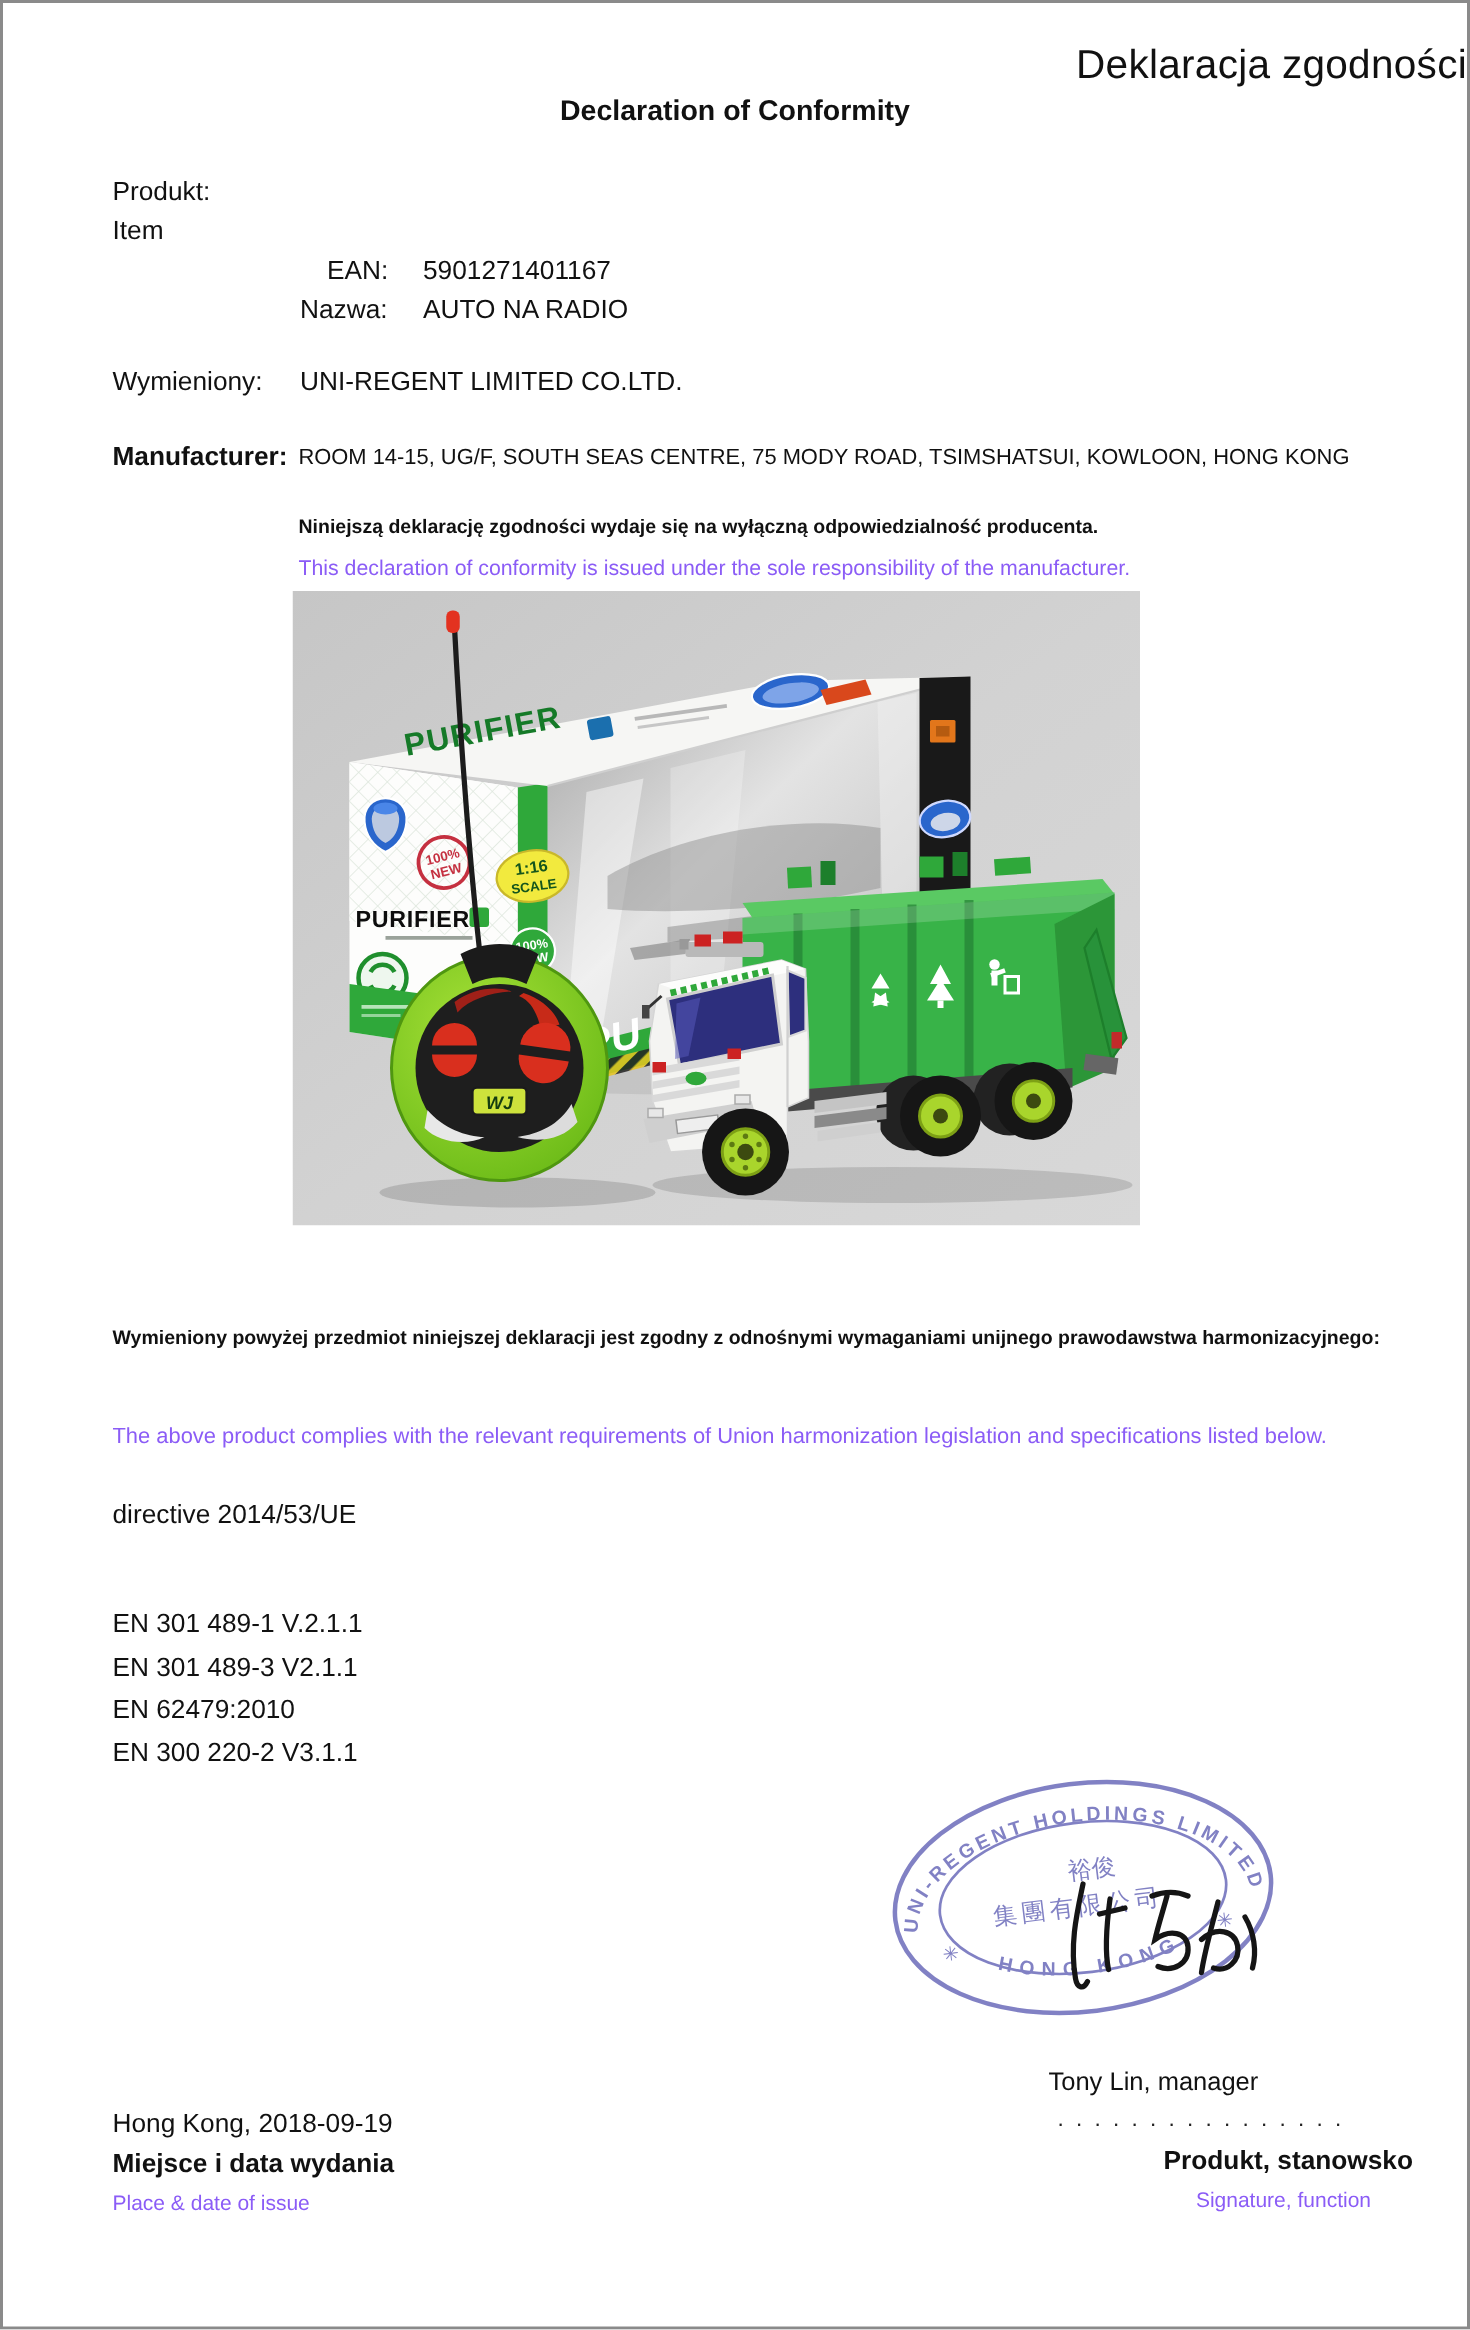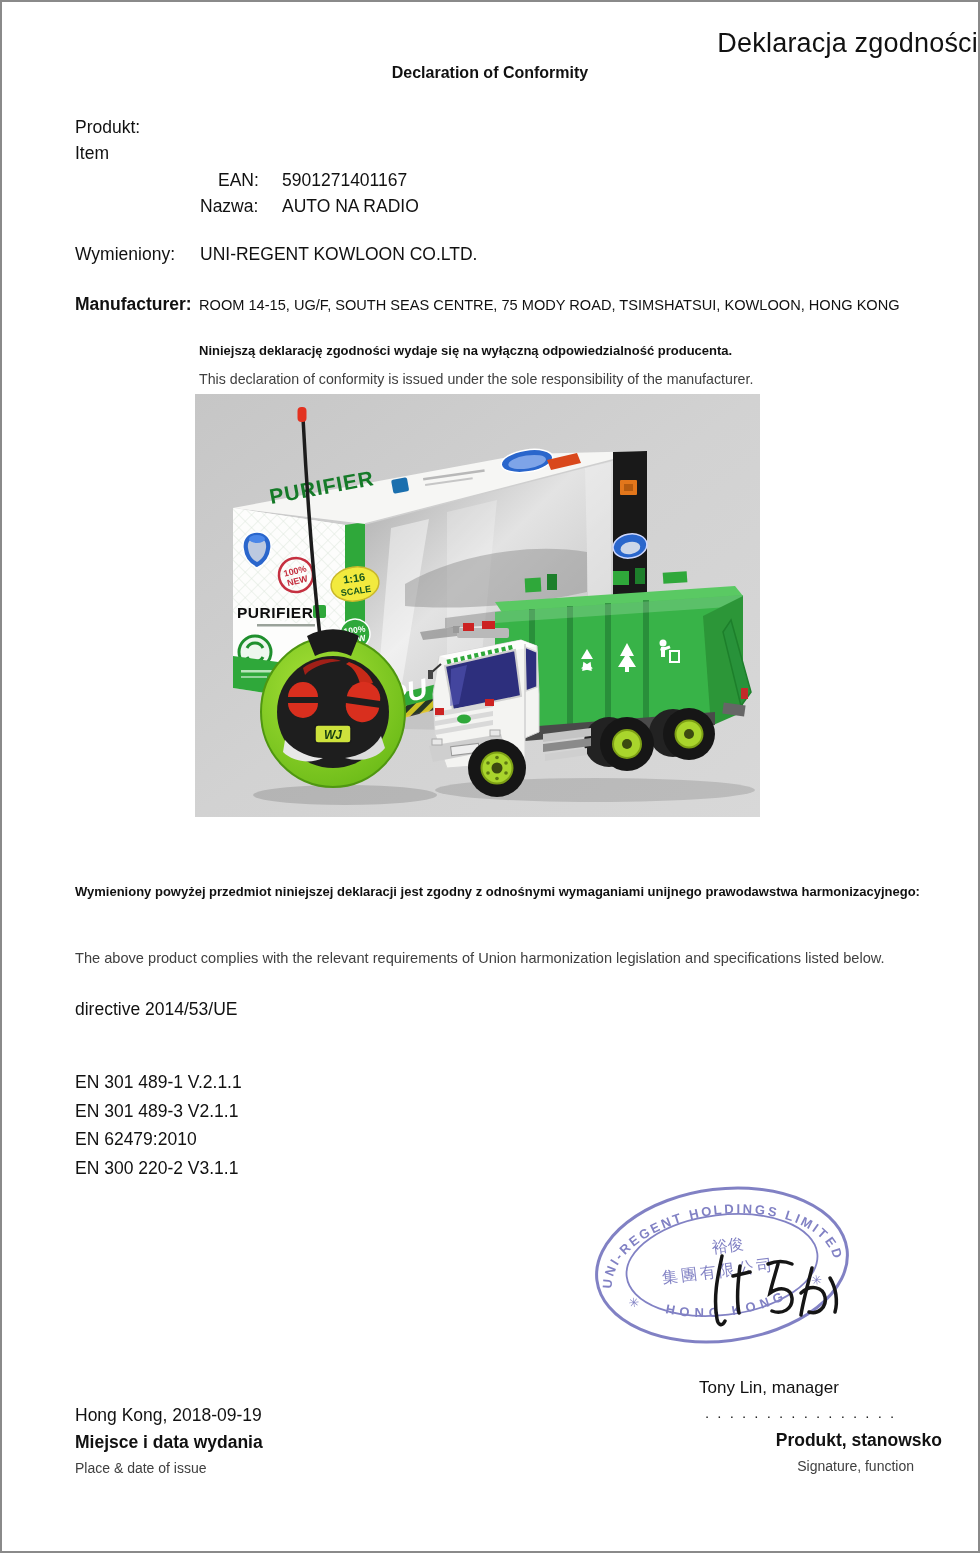--- a/index.html
+++ b/index.html
@@ -4,24 +4,24 @@
 <style>
   html,body{margin:0;padding:0;background:#e9e9e9;}
   .page{
     position:relative;width:980px;height:1553px;margin:0 auto;
     background:#ffffff;border:2px solid #8a8a8a;box-sizing:border-box;
     font-family:"Liberation Sans","DejaVu Sans",sans-serif;color:#111;
     overflow:hidden;
   }
   .abs{position:absolute;white-space:nowrap;}
   .title{width:100%;text-align:right;font-size:27px;font-weight:normal;letter-spacing:.2px;}
-  .subtitle{width:100%;text-align:center;font-size:16px;font-weight:bold;}
+  .subtitle{width:100%;text-align:center;font-size:19px;font-weight:bold;}
   .lbl{font-size:17.5px;}
   .val{font-size:17.5px;}
-  .small-en{font-size:14.2px;color:#404040;}
+  .small-en{font-size:14.2px;color:#8b5cf6;}
   .bold-pl{font-size:13px;font-weight:bold;}
   .addr{font-size:14.6px;}
   .wrap{white-space:normal;}
   .std-list div{font-size:17.5px;line-height:28.5px;}
   .dots{font-size:15px;letter-spacing:2px;color:#222;}
   svg text{font-family:"Liberation Sans","DejaVu Sans",sans-serif;}
 </style>
 </head>
 <body>
 
@@ -31,21 +31,21 @@
   <div class="abs subtitle" style="top:62px;left:0;">Declaration of Conformity</div>
 
   <div class="abs lbl" style="top:115px;left:73px;">Produkt:</div>
   <div class="abs lbl" style="top:141px;left:73px;">Item</div>
   <div class="abs lbl" style="top:168px;left:216px;">EAN:</div>
   <div class="abs val" style="top:168px;left:280px;">5901271401167</div>
   <div class="abs lbl" style="top:194px;left:198px;">Nazwa:</div>
   <div class="abs val" style="top:194px;left:280px;">AUTO NA RADIO</div>
 
   <div class="abs lbl" style="top:242px;left:73px;">Wymieniony:</div>
-  <div class="abs val" style="top:242px;left:198px;">UNI-REGENT KOWLOON CO.LTD.</div>
+  <div class="abs val" style="top:242px;left:198px;">UNI-REGENT LIMITED CO.LTD.</div>
   <div class="abs lbl" style="top:292px;left:73px;font-weight:bold;">Manufacturer:</div>
   <div class="abs addr" style="top:295px;left:197px;">ROOM 14-15, UG/F, SOUTH SEAS CENTRE, 75 MODY ROAD, TSIMSHATSUI, KOWLOON, HONG KONG</div>
 
   <div class="abs bold-pl" style="top:341px;left:197px;">Niniejszą deklarację zgodności wydaje się na wyłączną odpowiedzialność producenta.</div>
   <div class="abs small-en" style="top:369px;left:197px;">This declaration of conformity is issued under the sole responsibility of the manufacturer.</div>
 
   <svg class="abs" style="top:392px;left:193px;" width="565" height="423" viewBox="0 0 565 423">
     <defs>
       <linearGradient id="bgGrad" x1="0" y1="0" x2="1" y2="1">
         <stop offset="0" stop-color="#c6c6c6"></stop>

